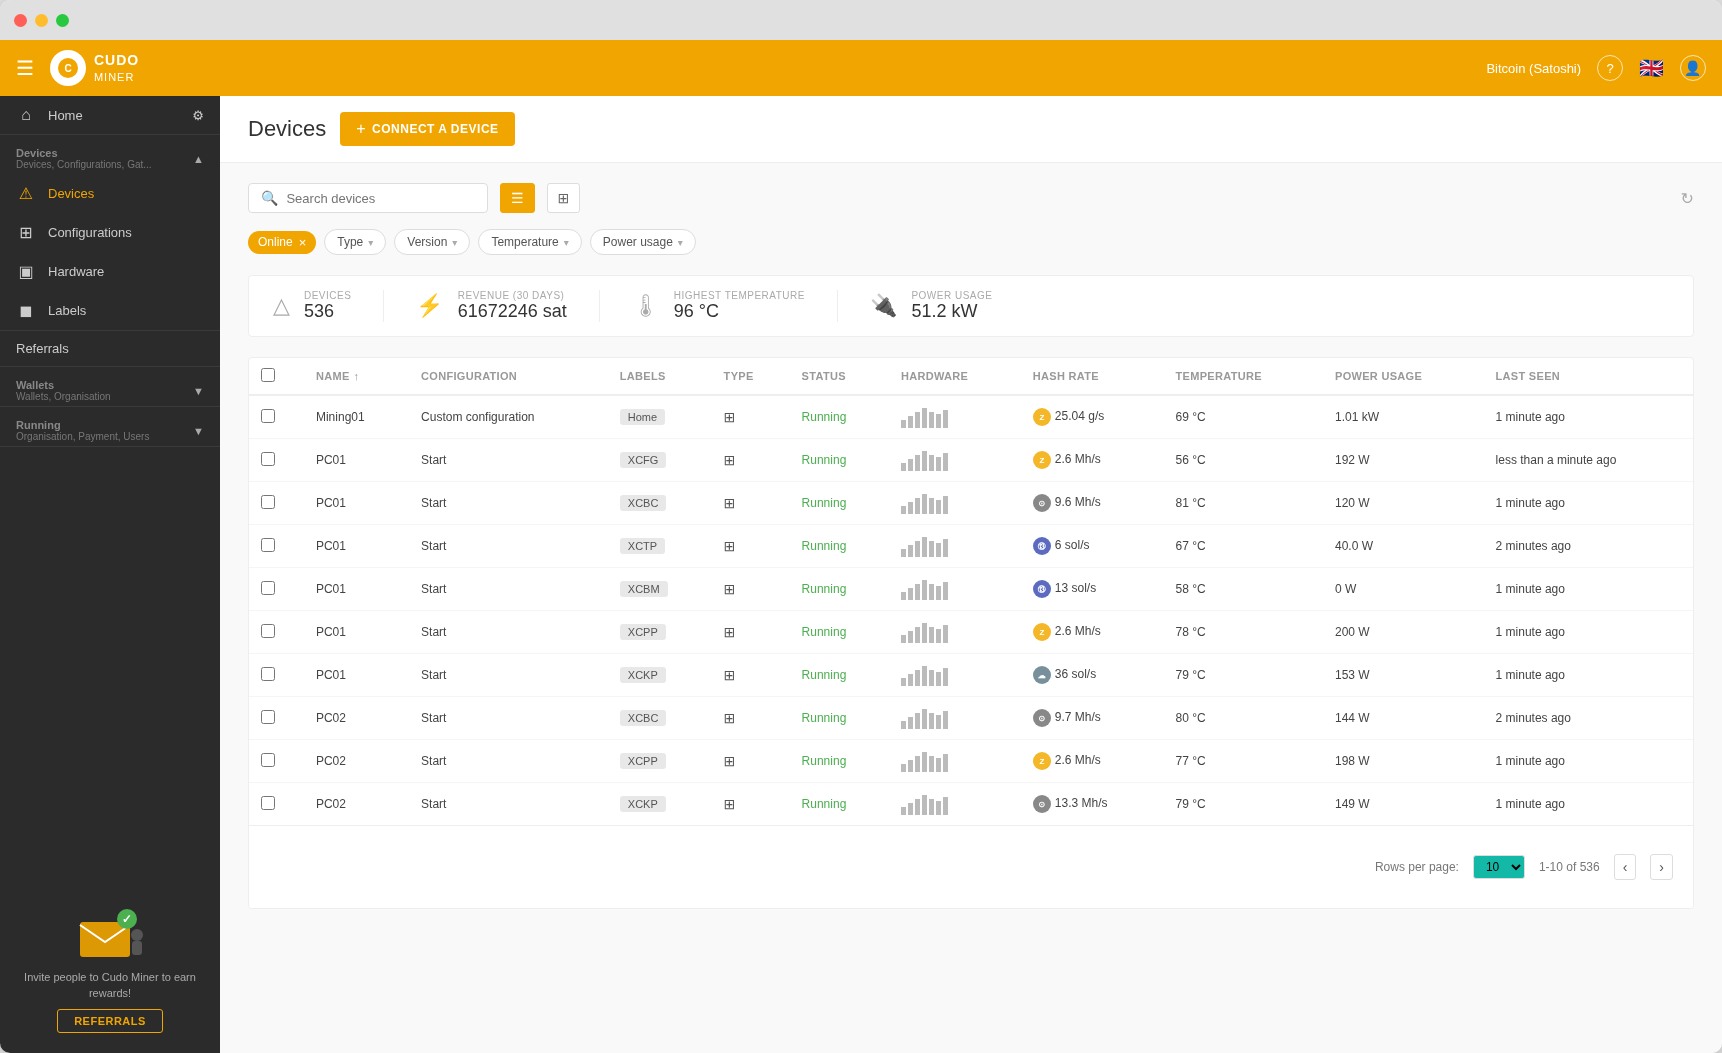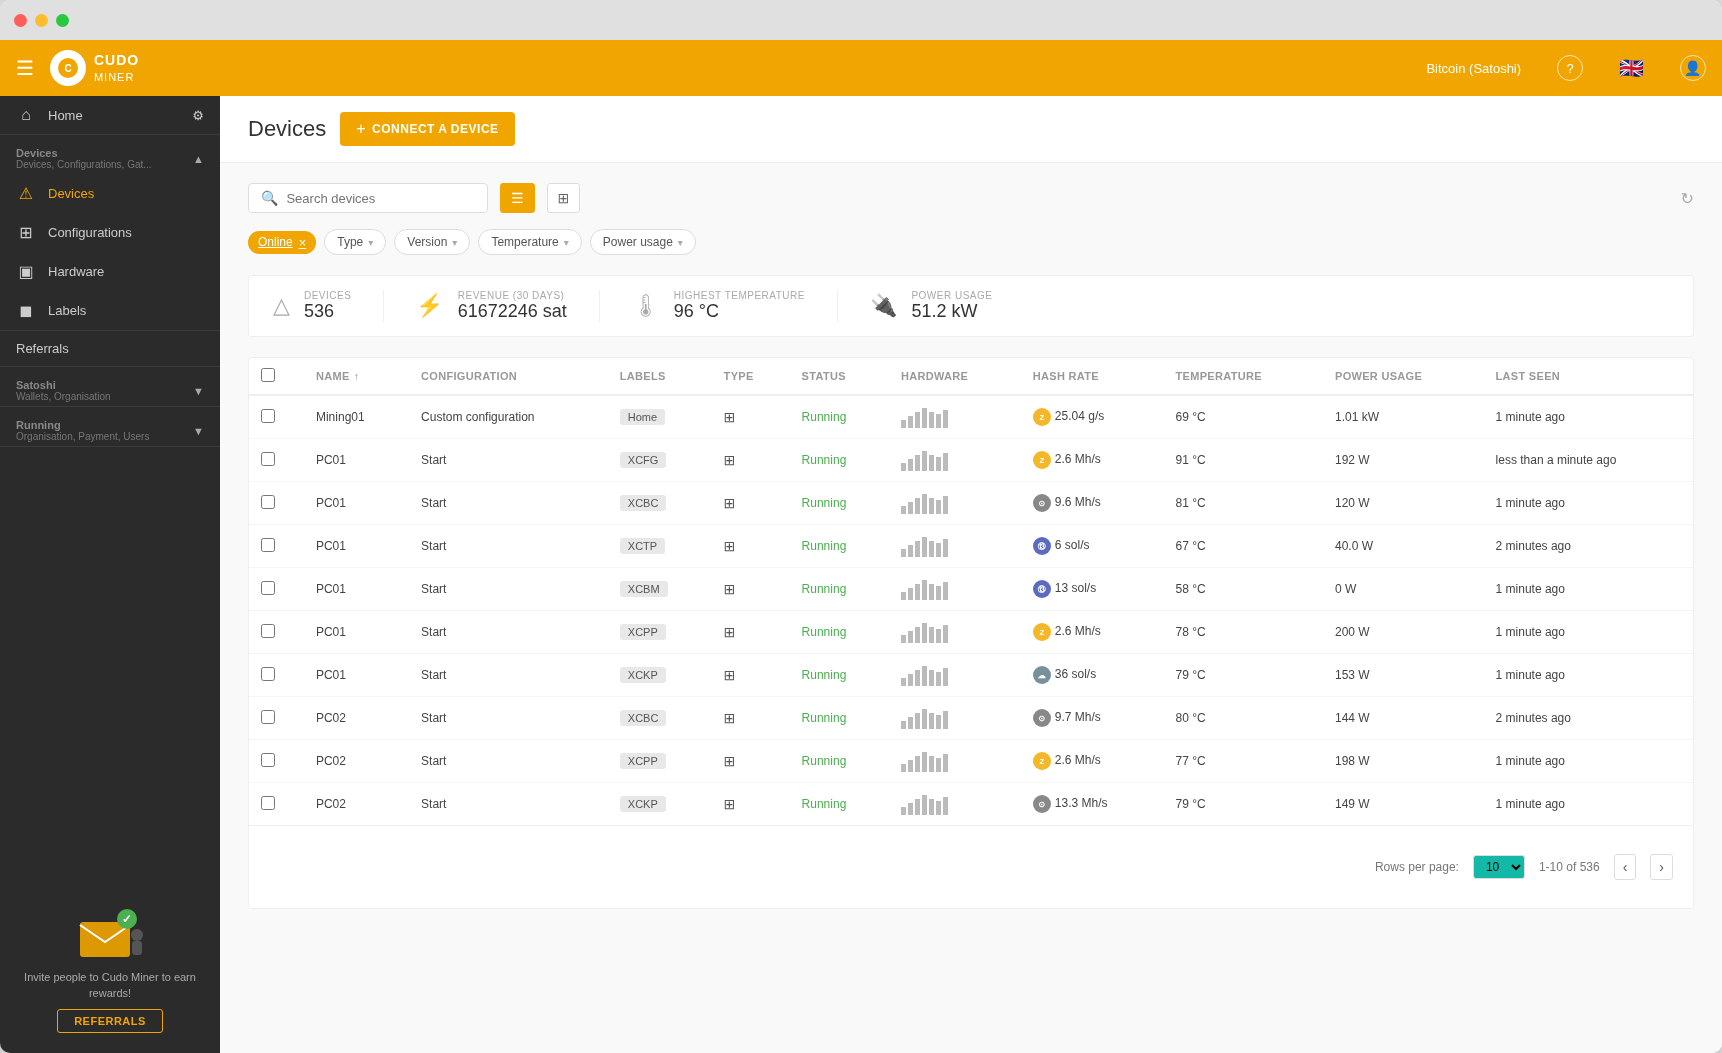--- a/index.html
+++ b/index.html
@@ -14,21 +14,21 @@
     .dot-green { background: #28c840; }
 
     
     .topnav { background: #f0a500; height: 56px; display: flex; align-items: center; padding: 0 16px; justify-content: space-between; }
     .topnav-left { display: flex; align-items: center; gap: 16px; }
     .hamburger { color: white; font-size: 20px; cursor: pointer; }
     .logo { display: flex; align-items: center; gap: 8px; color: white; font-weight: bold; font-size: 15px; }
     .logo-icon { width: 36px; height: 36px; background: white; border-radius: 50%; display: flex; align-items: center; justify-content: center; }
     .logo-icon svg { width: 24px; height: 24px; }
     .topnav-right { display: flex; align-items: center; gap: 16px; color: white; font-size: 13px; }
-    .topnav-right span { cursor: pointer; margin-left: 20px; }
+    .topnav-right span { cursor: pointer; }
     .flag { font-size: 20px; }
 
     
     .layout { display: flex; height: calc(1053px - 40px - 56px); }
 
     
     .sidebar { width: 220px; background: #2b2b2b; display: flex; flex-direction: column; overflow-y: auto; }
     .sidebar-item { display: flex; align-items: center; gap: 12px; padding: 10px 16px; color: #ccc; cursor: pointer; font-size: 13px; transition: background 0.15s; }
     .sidebar-item.active { color: #f0a500; }
     .sidebar-item .icon { width: 20px; text-align: center; font-size: 16px; }
@@ -54,21 +54,21 @@
     .toolbar { display: flex; align-items: center; gap: 12px; margin-bottom: 16px; }
     .search-box { display: flex; align-items: center; background: white; border: 1px solid #ddd; border-radius: 4px; padding: 6px 12px; gap: 8px; width: 240px; }
     .search-box input { border: none; outline: none; font-size: 13px; color: #666; width: 100%; background: transparent; }
     .search-icon { color: #aaa; font-size: 14px; }
     .view-btn { background: white; border: 1px solid #ddd; padding: 6px 10px; cursor: pointer; color: #666; font-size: 14px; border-radius: 3px; }
     .view-btn.active { background: #f0a500; color: white; border-color: #f0a500; }
     .refresh-btn { margin-left: auto; background: none; border: none; color: #aaa; font-size: 16px; cursor: pointer; }
 
     
     .filters { display: flex; align-items: center; gap: 8px; margin-bottom: 20px; flex-wrap: wrap; }
-    .filter-tag { background: #f0a500; color: white; padding: 4px 10px; border-radius: 14px; font-size: 12px; display: flex; align-items: center; gap: 6px; text-decoration: underline; }
+    .filter-tag { background: #f0a500; color: white; padding: 4px 10px; border-radius: 14px; font-size: 12px; display: flex; align-items: center; gap: 6px; }
     .filter-tag .close { cursor: pointer; font-size: 13px; }
     .filter-dropdown { background: white; border: 1px solid #ddd; padding: 5px 12px; border-radius: 14px; font-size: 12px; cursor: pointer; display: flex; align-items: center; gap: 5px; color: #555; }
     .filter-dropdown .arrow { font-size: 10px; color: #aaa; }
 
     
     .stats-bar { display: flex; align-items: center; gap: 0; margin-bottom: 20px; background: white; border: 1px solid #eee; border-radius: 4px; padding: 14px 24px; }
     .stat-item { display: flex; align-items: center; gap: 14px; padding: 0 32px 0 0; margin-right: 32px; border-right: 1px solid #eee; }
     .stat-item:last-child { border-right: none; }
     .stat-icon { font-size: 22px; color: #aaa; }
     .stat-label { font-size: 10px; color: #aaa; text-transform: uppercase; letter-spacing: 0.5px; }
@@ -172,21 +172,21 @@
 
       <div class="sidebar-group">
         <div class="sidebar-item">
           <span>Referrals</span>
         </div>
       </div>
 
       <div class="sidebar-group">
         <div class="sidebar-header">
           <div>
-            <div class="label">Satoshi</div>
+            <div class="label">Wallets</div>
             <div class="sub">Wallets, Organisation</div>
           </div>
           <span style="color:#aaa;cursor:pointer;">▼</span>
         </div>
       </div>
 
       <div class="sidebar-group">
         <div class="sidebar-header">
           <div>
             <div class="label">Running</div>
@@ -343,21 +343,21 @@
       <td><svg width="50" height="22" style="vertical-align:middle;">
                       <rect x="0" y="14" width="5" height="8" fill="#bbb"></rect>
                       <rect x="7" y="10" width="5" height="12" fill="#bbb"></rect>
                       <rect x="14" y="6" width="5" height="16" fill="#bbb"></rect>
                       <rect x="21" y="2" width="5" height="20" fill="#bbb"></rect>
                       <rect x="28" y="6" width="5" height="16" fill="#bbb"></rect>
                       <rect x="35" y="8" width="5" height="14" fill="#bbb"></rect>
                       <rect x="42" y="4" width="5" height="18" fill="#bbb"></rect>
                     </svg></td>
       <td><span style="display:inline-flex;align-items:center;justify-content:center;width:18px;height:18px;border-radius:50%;background:#f4b728;color:white;font-size:8px;font-weight:bold;margin-right:4px;">Z</span>2.6 Mh/s</td>
-      <td>91 °C</td>
+      <td>56 °C</td>
       <td>192 W</td>
       <td>less than a minute ago</td>
     </tr>
                 <tr>
       <td><input type="checkbox" class="checkbox" style=""></td>
       <td>PC01</td>
       <td>Start</td>
       <td><span class="label-badge">XCBC</span></td>
       <td><span class="windows-icon">⊞</span></td>
       <td><span class="status-running">Running</span></td>

